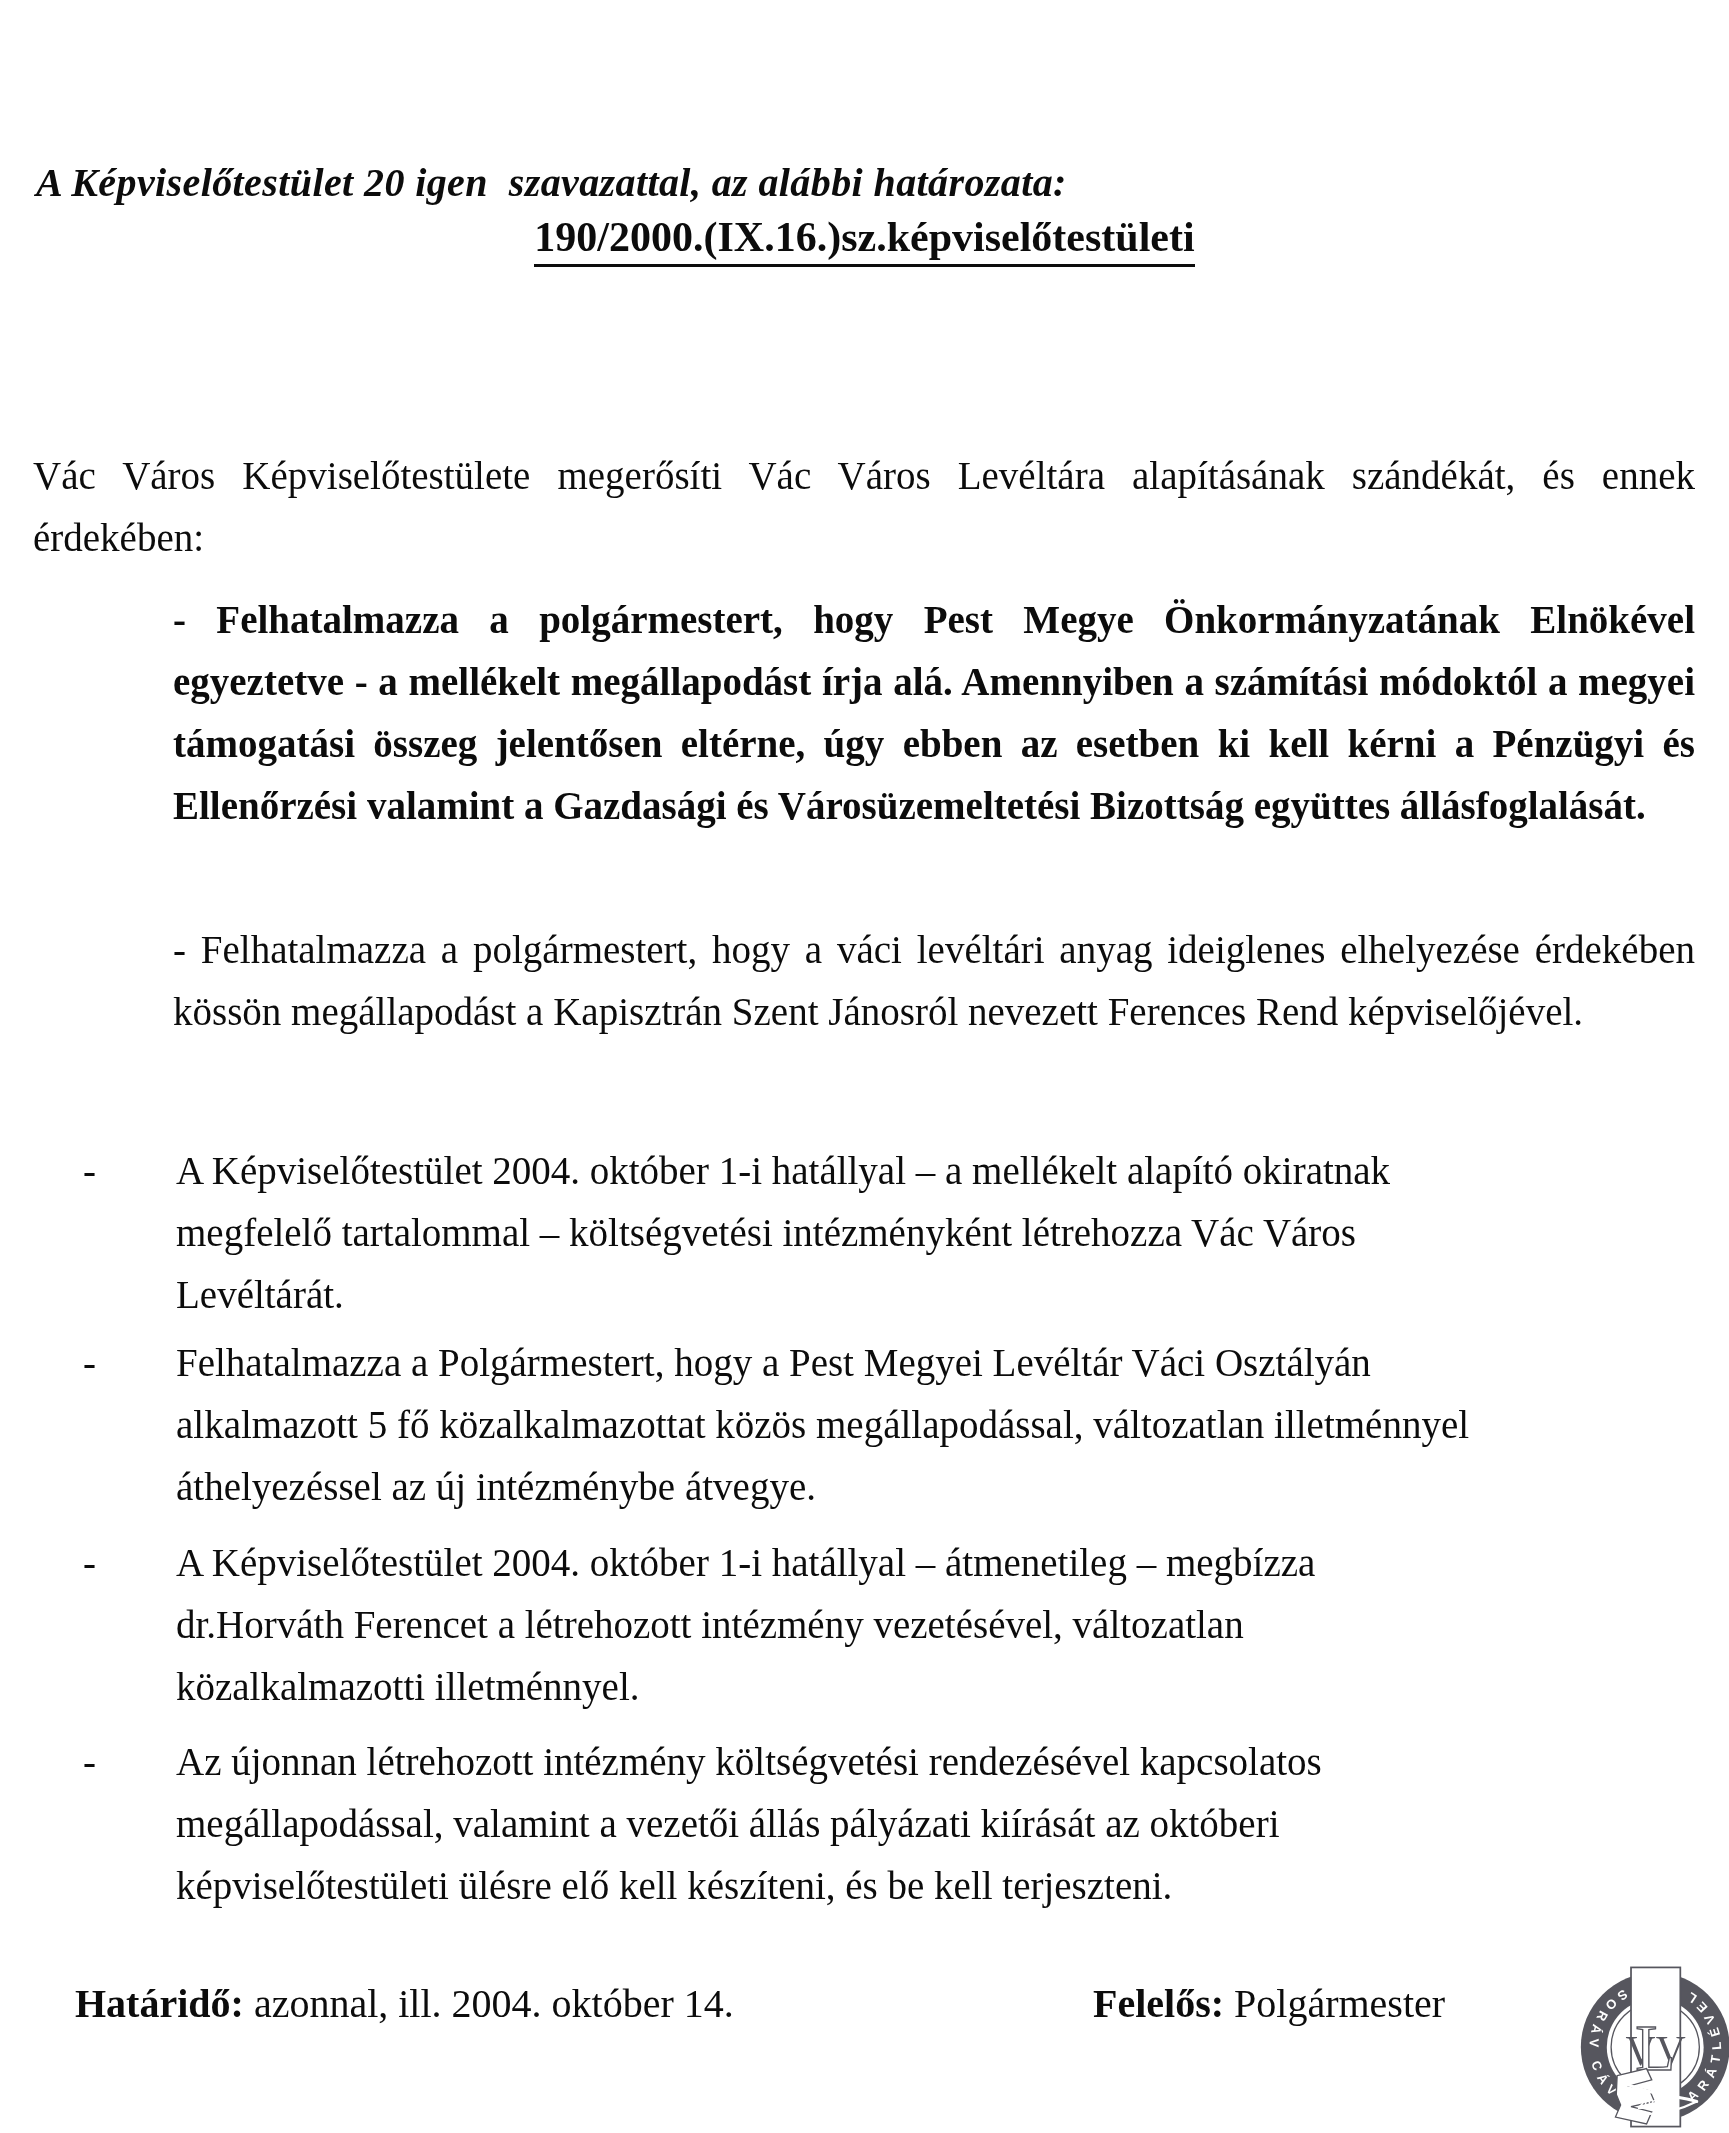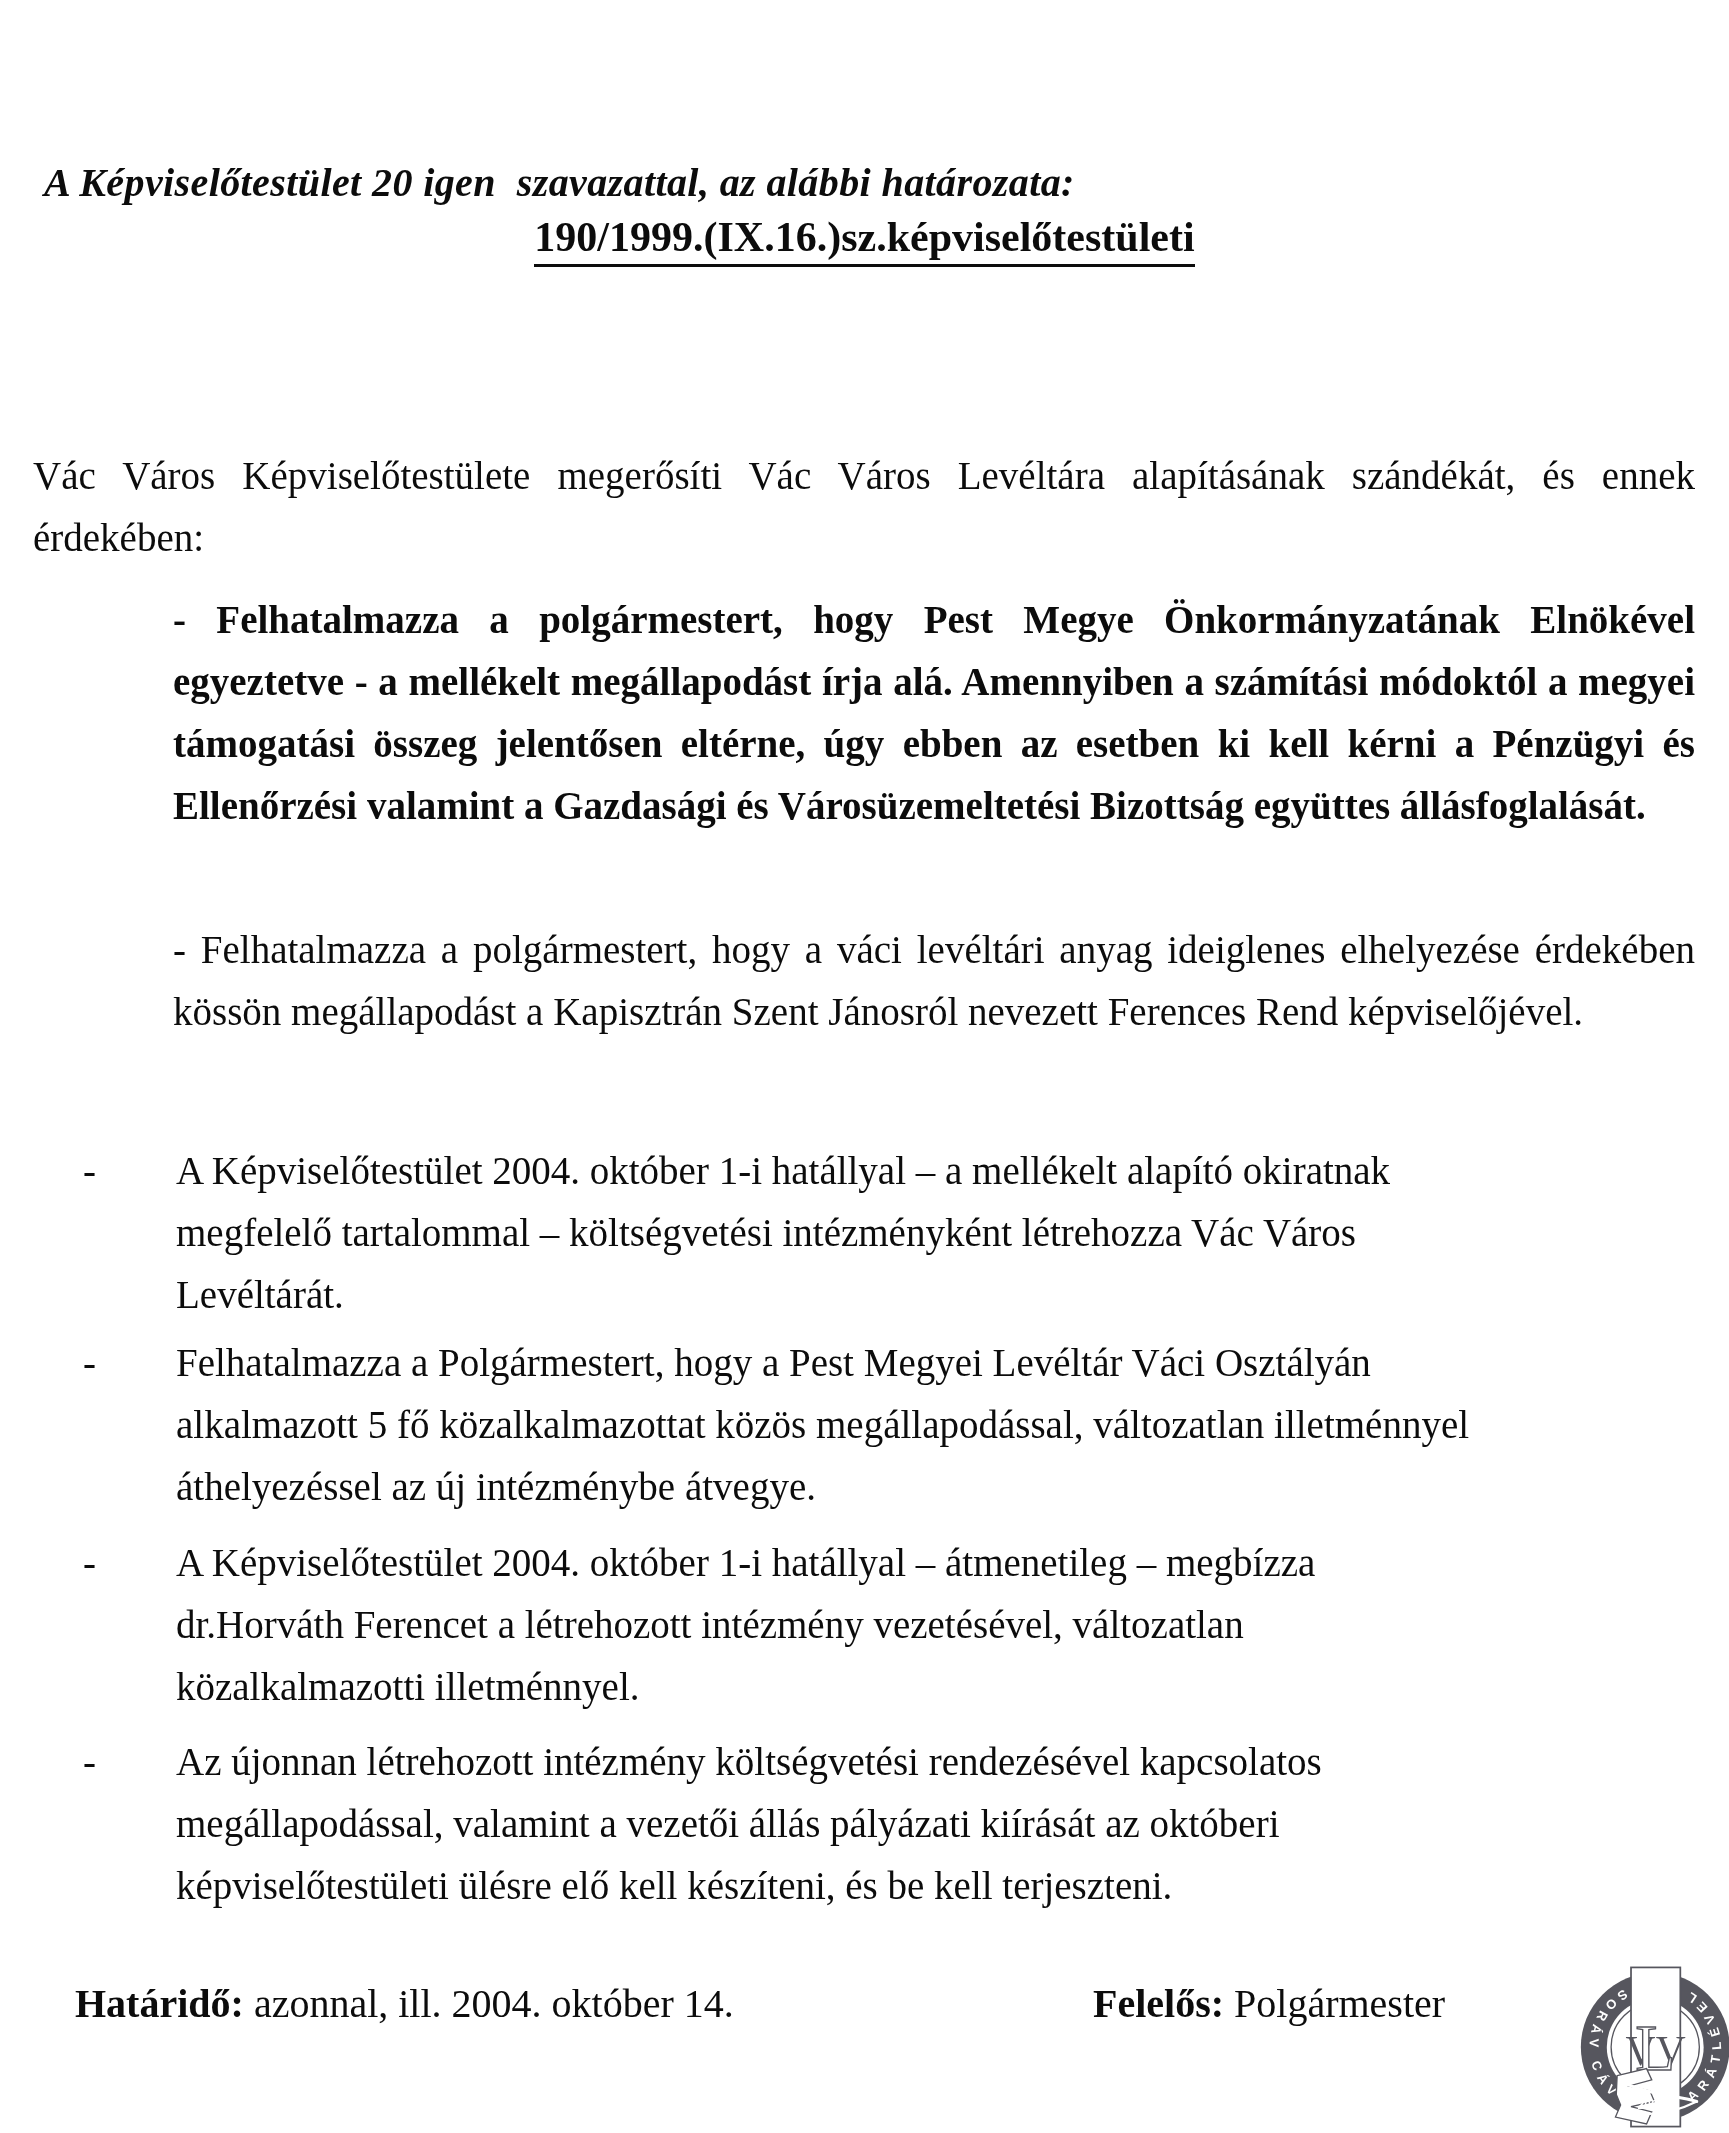--- a/index.html
+++ b/index.html
@@ -6,21 +6,21 @@
   body{
     width:1729px;height:2133px;
     background:#ffffff;
     font-family:"Liberation Serif", serif;
     color:#0c0c0c;
     position:relative;
     overflow:hidden;
   }
   .abs{position:absolute;}
   .title{
-    left:44px; top:119px; width:1643px;
+    left:36px; top:119px; width:1643px;
     font-size:40px; font-weight:bold; font-style:italic;
     white-space:pre-wrap; letter-spacing:0.4px;
   }
   .heading{
     left:0; top:216px; width:1729px; text-align:center;
     font-size:42px; font-weight:bold; line-height:1;
   }
   .heading .hline{
     display:inline-block;
     border-bottom:3.5px solid #0c0c0c;
@@ -44,21 +44,21 @@
   .flabel{ font-weight:bold; }
   .stamp{ left:1567px; top:1963px; width:173px; height:168px; }
   .stamp svg{ display:block; width:173px; height:168px; }
 </style>
 </head>
 <body>
 
 <p class="abs title">A Képviselőtestület 20 igen  szavazattal, az alábbi határozata:</p>
 
 <div class="abs heading">
-  <span class="hline">190/1999.(IX.16.)sz.képviselőtestületi</span>
+  <span class="hline">190/2000.(IX.16.)sz.képviselőtestületi</span>
 </div>
 
 <p class="abs bodytext lead">Vác Város Képviselőtestülete megerősíti Vác Város Levéltára alapításának szándékát, és ennek érdekében:</p>
 
 <p class="abs bodytext subitem sub-0"><span>-</span> <span>Felhatalmazza a polgármestert, hogy Pest Megye Önkormányzatának Elnökével egyeztetve - a mellékelt megállapodást írja alá. Amennyiben a számítási módoktól a megyei támogatási összeg jelentősen eltérne, úgy ebben az esetben ki kell kérni a Pénzügyi és Ellenőrzési valamint a Gazdasági és Városüzemeltetési Bizottság együttes állásfoglalását.</span></p>
 
 <p class="abs bodytext subitem sub-1"><span>-</span> <span>Felhatalmazza a polgármestert, hogy a váci levéltári anyag ideiglenes elhelyezése érdekében kössön megállapodást a Kapisztrán Szent Jánosról nevezett Ferences Rend képviselőjével.</span></p>
 
 <div class="abs bodytext ditem d-0">
   <span class="dmark">-</span>

